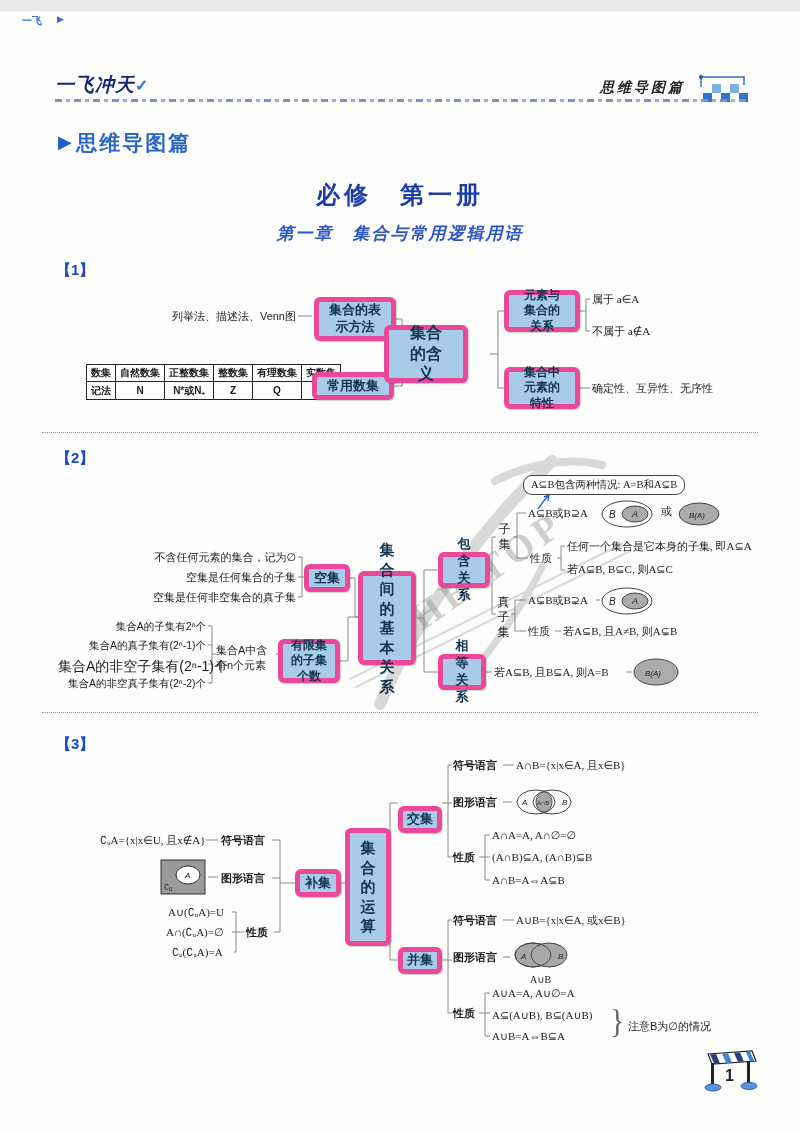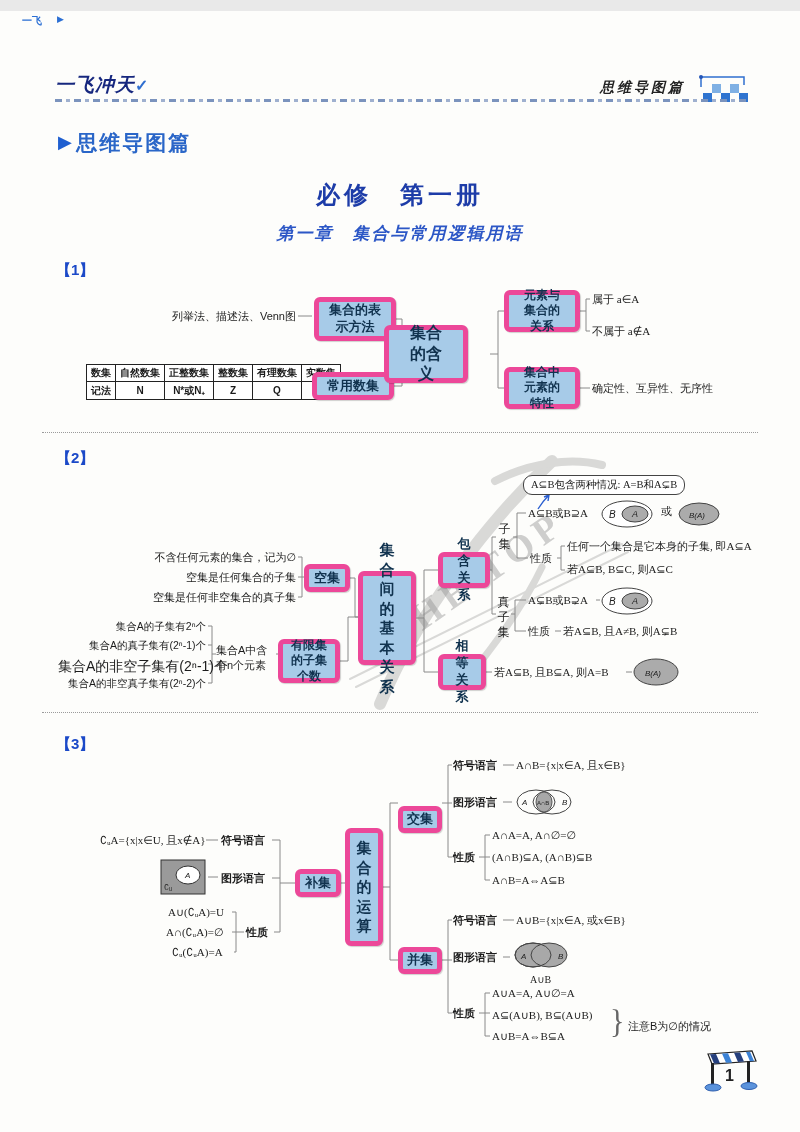--- a/index.html
+++ b/index.html
@@ -11,21 +11,21 @@
   .wrap{white-space:normal}
   .right{text-align:right}
   .serif{font-family:"Liberation Serif",serif}
 
   .m-box{position:absolute;background:#a7cbe8;border:5px solid #ec4899;border-radius:6px;
          display:flex;align-items:center;justify-content:center;text-align:center;
          font-weight:bold;color:#11334f;line-height:1.3;box-shadow:1px 1px 1px rgba(0,0,0,.18)}
   .f13{font-size:13px}.f12{font-size:12px}
   .m-center1{font-size:16px;padding:0 14px}
   .m-center2{font-size:15px;padding:0 12px}
-  .m-center3{font-size:15px;padding:0 10px}
+  .m-center3{font-size:15px;padding:0 18px}
 
   .vlabel{position:absolute;width:15px;font-size:12px;line-height:1.25;text-align:center;
           white-space:normal;word-break:break-all;color:#1c1c1c}
 
   .callout{position:absolute;border:1px solid #444;border-radius:9px;background:#fff;
            font-size:10.5px;padding:2px 7px;white-space:nowrap;font-family:"Liberation Serif",serif}
 
   .settable{position:absolute;border-collapse:collapse;font-size:10px;background:#fff}
   .settable td{border:1px solid #222;padding:1px 4px;text-align:center;font-weight:600;white-space:nowrap}
 

